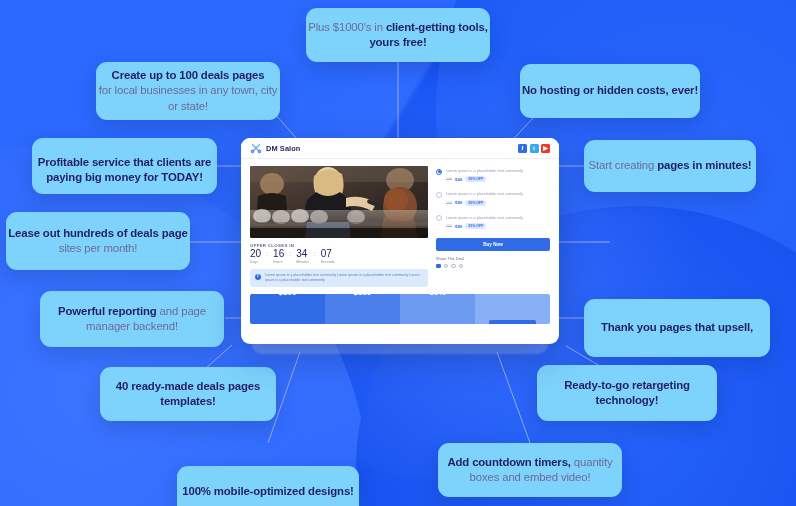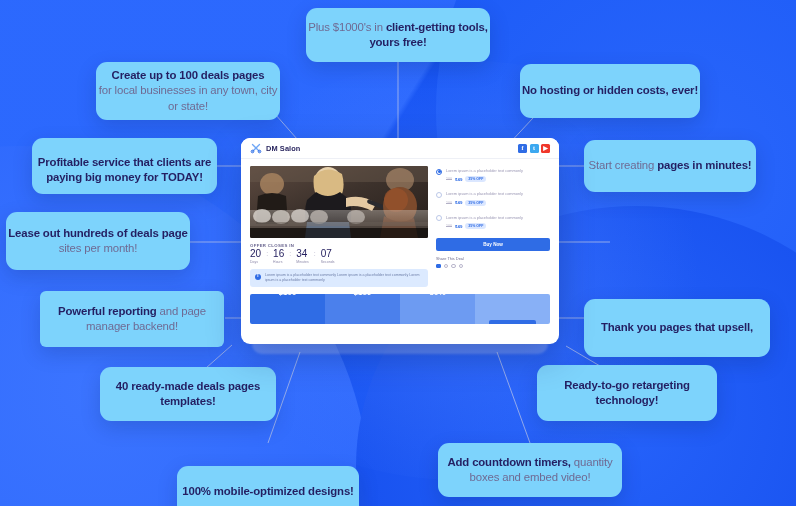--- a/index.html
+++ b/index.html
@@ -312,21 +312,21 @@
     </div>
   </div>
 
   <div class="card" style="left:6px; top:212px; width:184px; height:58px;">
     <div class="txt">
       <b>Lease out hundreds of deals page</b><br><span>sites per month!</span>
     </div>
   </div>
 
 
-  <div class="card" style="left:40px; top:291px; width:184px; height:56px;border-radius:6px;">
+  <div class="card" style="left:40px; top:291px; width:184px; height:56px;">
     <div class="txt">
       <b>Powerful reporting</b><span> and page</span><br><span>manager backend!</span>
     </div>
   </div>
 
   <div class="card" style="left:584px; top:299px; width:186px; height:58px;">
     <div class="txt">
       <b>Thank you pages that upsell,</b><br>
     </div>
   </div>

